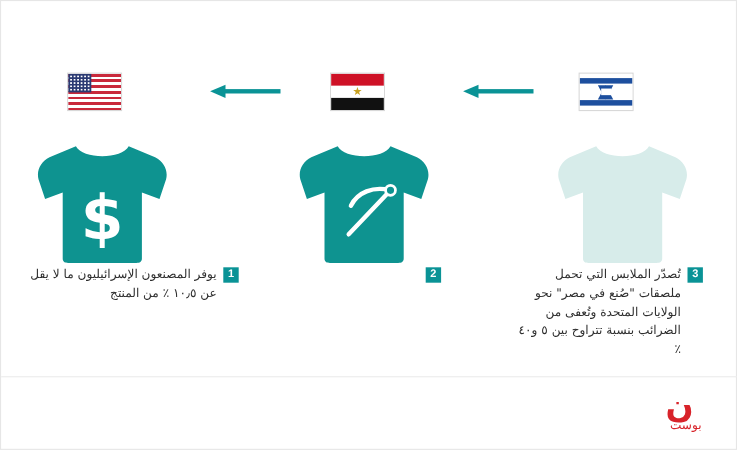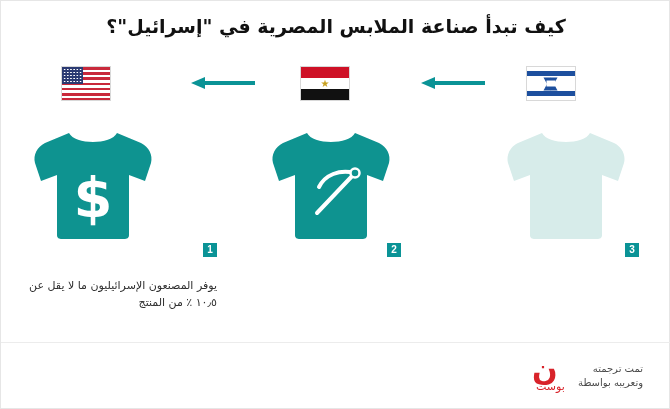--- a/index.html
+++ b/index.html
@@ -130,21 +130,21 @@
     color: #ffffff;
     font-size: 10px;
     font-weight: bold;
     font-family: "Liberation Sans", sans-serif;
     vertical-align: top;
     margin-right: 0;
     margin-left: 6px;
     float: right;
     margin-top: 2px;
   }
-  .caption .txt { display: block; overflow: hidden; margin-top: 36px; }
+  .caption .txt { display: block; overflow: hidden; }
 
   .caption-3 { right: 30px;  top: 240px; width: 168px; }
   .caption-2 { right: 268px; top: 240px; width: 150px; }
   .caption-1 { right: 452px; top: 240px; width: 190px; }
 
   
   .footer-line {
     position: absolute;
     left: 0; top: 341px; width: 670px; height: 1px; background: #ececec;
   }
@@ -193,21 +193,20 @@
     font-size: 11px;
     color: #d8232a;
     direction: rtl;
   }
 </style>
 </head>
 <body>
 
 <div id="infographic">
 
-  <div class="title">كيف تبدأ صناعة الملابس المصرية في "إسرائيل"؟</div>
 
   <div class="flag flag-us">
     <div class="us-stripes"></div>
     <div class="us-canton"></div>
     <div class="us-stars"></div>
   </div>
 
   <div class="flag flag-eg">
     <div class="eg-red"></div>
     <div class="eg-white"></div>
@@ -263,29 +262,26 @@
     <span class="num">1</span>
     <span class="txt">يوفر المصنعون الإسرائيليون ما لا يقل عن ١٠٫٥ ٪ من المنتج</span>
   </div>
 
   <div class="caption caption-2">
     <span class="num">2</span>
   </div>
 
   <div class="caption caption-3">
     <span class="num">3</span>
+    <span class="txt">تُصدّر الملابس التي تحمل ملصقات "صُنع في مصر" نحو الولايات المتحدة وتُعفى من الضرائب بنسبة تتراوح بين ٥ و٤٠ ٪</span>
   </div>
 
   <div class="footer-line"></div>
 
 
   <div class="credit">
-    <div class="credit-text">
-      <div>تمت ترجمته</div>
-      <div>وتعريبه بواسطة</div>
-    </div>
     <div class="huffpost">
       <div class="hp-glyph">ن</div>
       <div class="hp-word">بوست</div>
     </div>
   </div>
 
 </div>
 
 </body></html>

